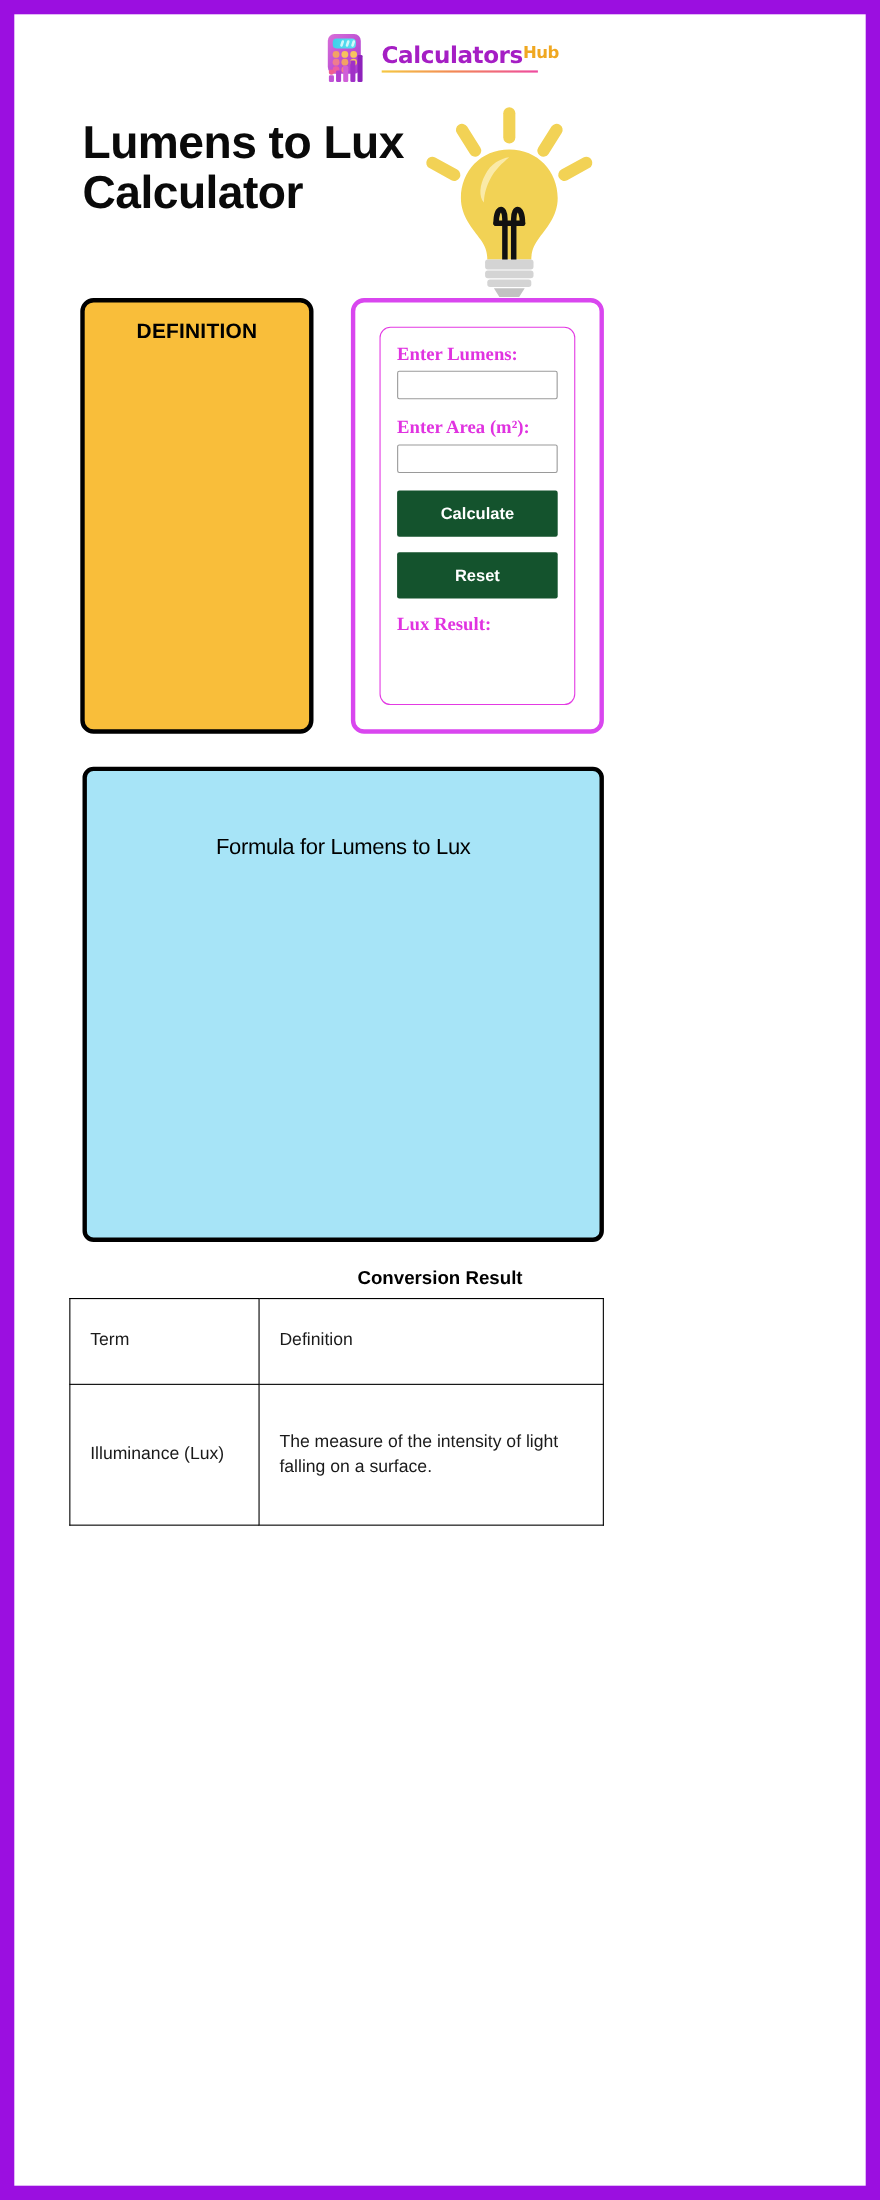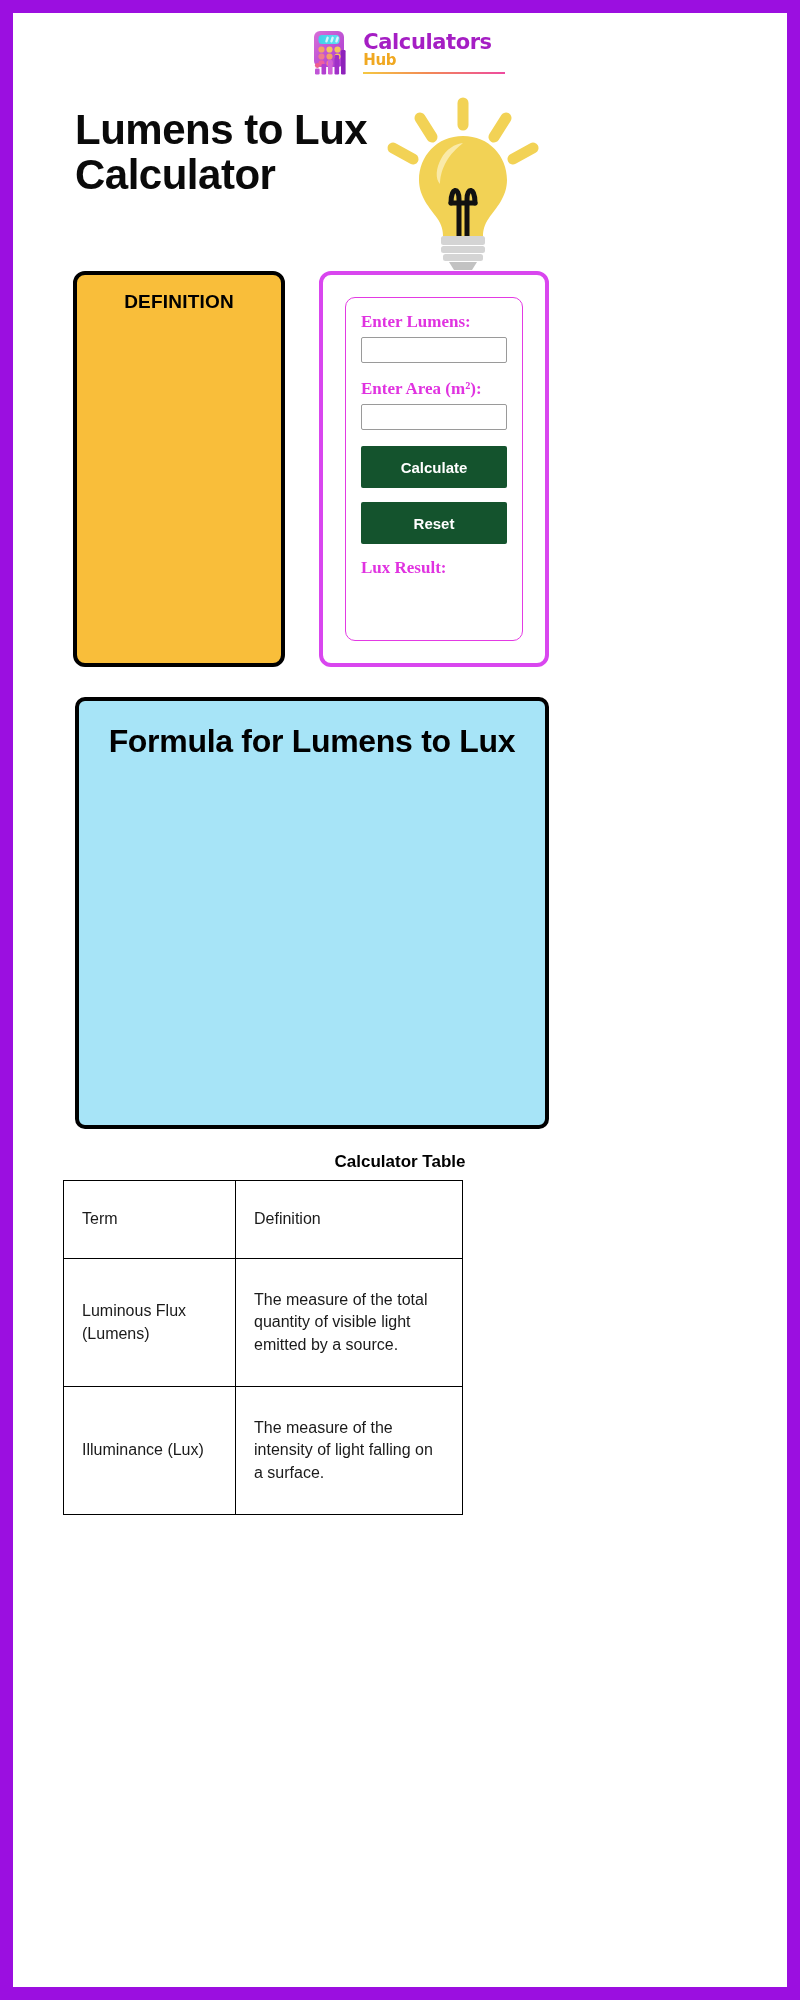--- a/index.html
+++ b/index.html
@@ -46,21 +46,21 @@
     gap: 7px;
   }
   .logo-mark {
     width: 48px;
     height: 48px;
     position: relative;
     flex: 0 0 auto;
   }
   .logo-text {
     display: flex;
-    flex-direction: column;
+    flex-direction: row;
     line-height: 0.95;
     position: relative;
     padding-bottom: 5px;
   }
   .logo-calc {
     font-family: "DejaVu Sans", sans-serif;
     font-weight: bold;
     font-size: 21px;
     color: #a51ec4;
     letter-spacing: -0.4px;
@@ -202,24 +202,25 @@
     width: 474px;
     height: 432px;
     background: #a7e4f7;
     border: 4px solid #000000;
     border-radius: 10px;
     padding: 22px 18px;
     text-align: center;
   }
   .formula-title {
     font-family: "Liberation Sans Narrow", "Liberation Sans", sans-serif;
-    font-weight: bold;
-    font-size: 32px;
+    font-weight: normal;
+    font-size: 20px;
     color: #000000;
     letter-spacing: -0.3px;
+    margin-top: 36px;
   }
   .formula-eq {
     margin-top: 92px;
     font-family: "Liberation Sans Narrow", "Liberation Sans", sans-serif;
     font-weight: bold;
     font-size: 26px;
     color: #000000;
     letter-spacing: -0.2px;
   }
 
@@ -232,21 +233,21 @@
     text-align: center;
     font-family: "Liberation Sans", sans-serif;
     font-weight: bold;
     font-size: 17px;
     color: #000000;
   }
   .conv-table {
     position: absolute;
     left: 50px;
     top: 1167px;
-    width: 400px;
+    width: 486px;
     border-collapse: collapse;
     table-layout: fixed;
   }
   .conv-table td {
     border: 1.6px solid #000000;
     padding: 22px 18px;
     font-family: "Liberation Sans", sans-serif;
     font-size: 16px;
     line-height: 1.4;
     color: #1a1a1a;
@@ -352,32 +353,28 @@
         <button class="btn">Reset</button>
 
         <span class="result-label">Lux Result:</span>
       </div>
     </div>
 
     <div class="formula-card">
       <div class="formula-title">Formula for Lumens to Lux</div>
     </div>
 
-    <div class="table-heading">Calculator Table</div>
+    <div class="table-heading">Conversion Result</div>
     <table class="conv-table">
       <tbody>
         <tr class="header-row">
           <td class="c0">Term</td>
           <td>Definition</td>
         </tr>
         <tr class="body-row">
-          <td class="c0">Luminous Flux (Lumens)</td>
-          <td>The measure of the total quantity of visible light emitted by a source.</td>
-        </tr>
-        <tr class="body-row">
           <td class="c0">Illuminance (Lux)</td>
           <td>The measure of the intensity of light falling on a surface.</td>
         </tr>
       </tbody>
     </table>
 
   </div>
 </div>
 
 </body></html>

